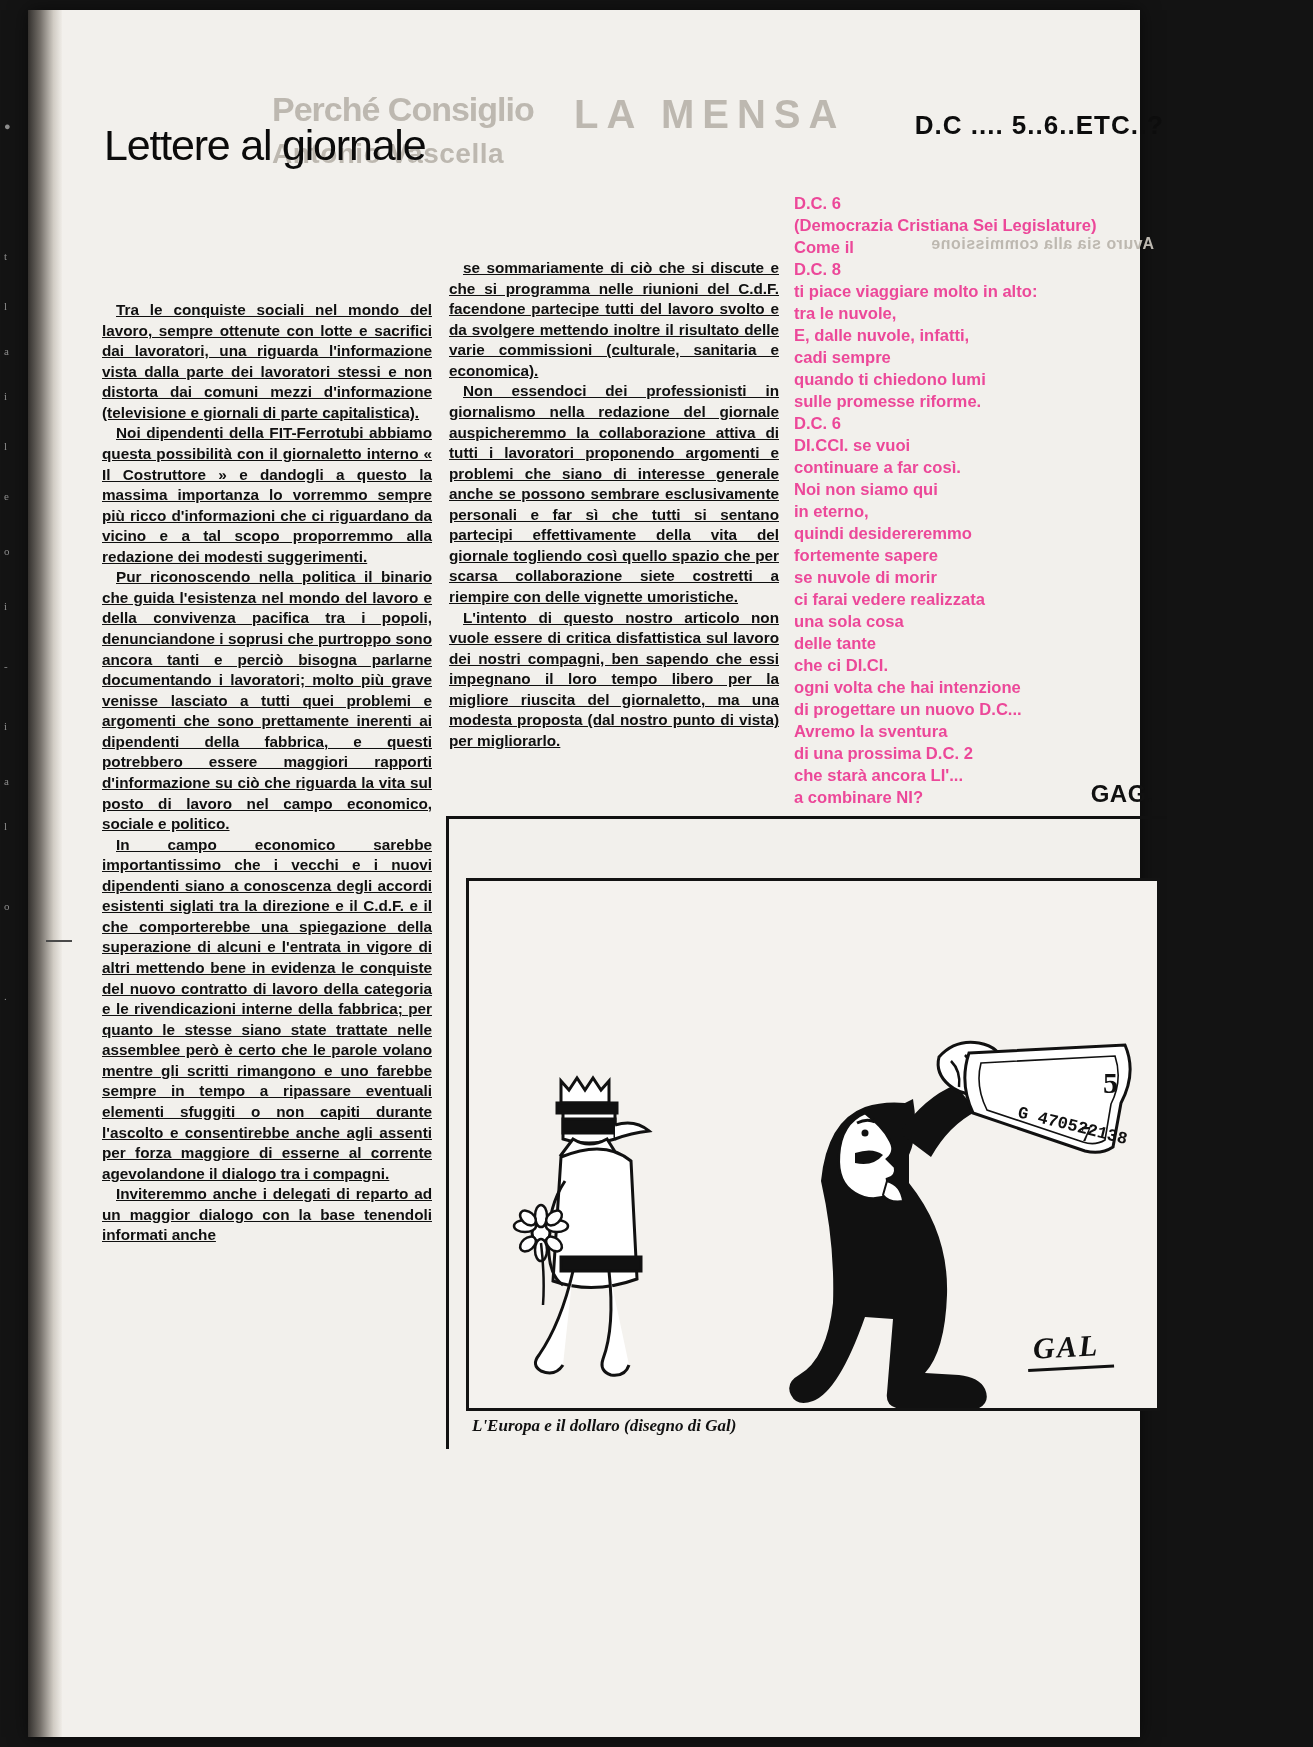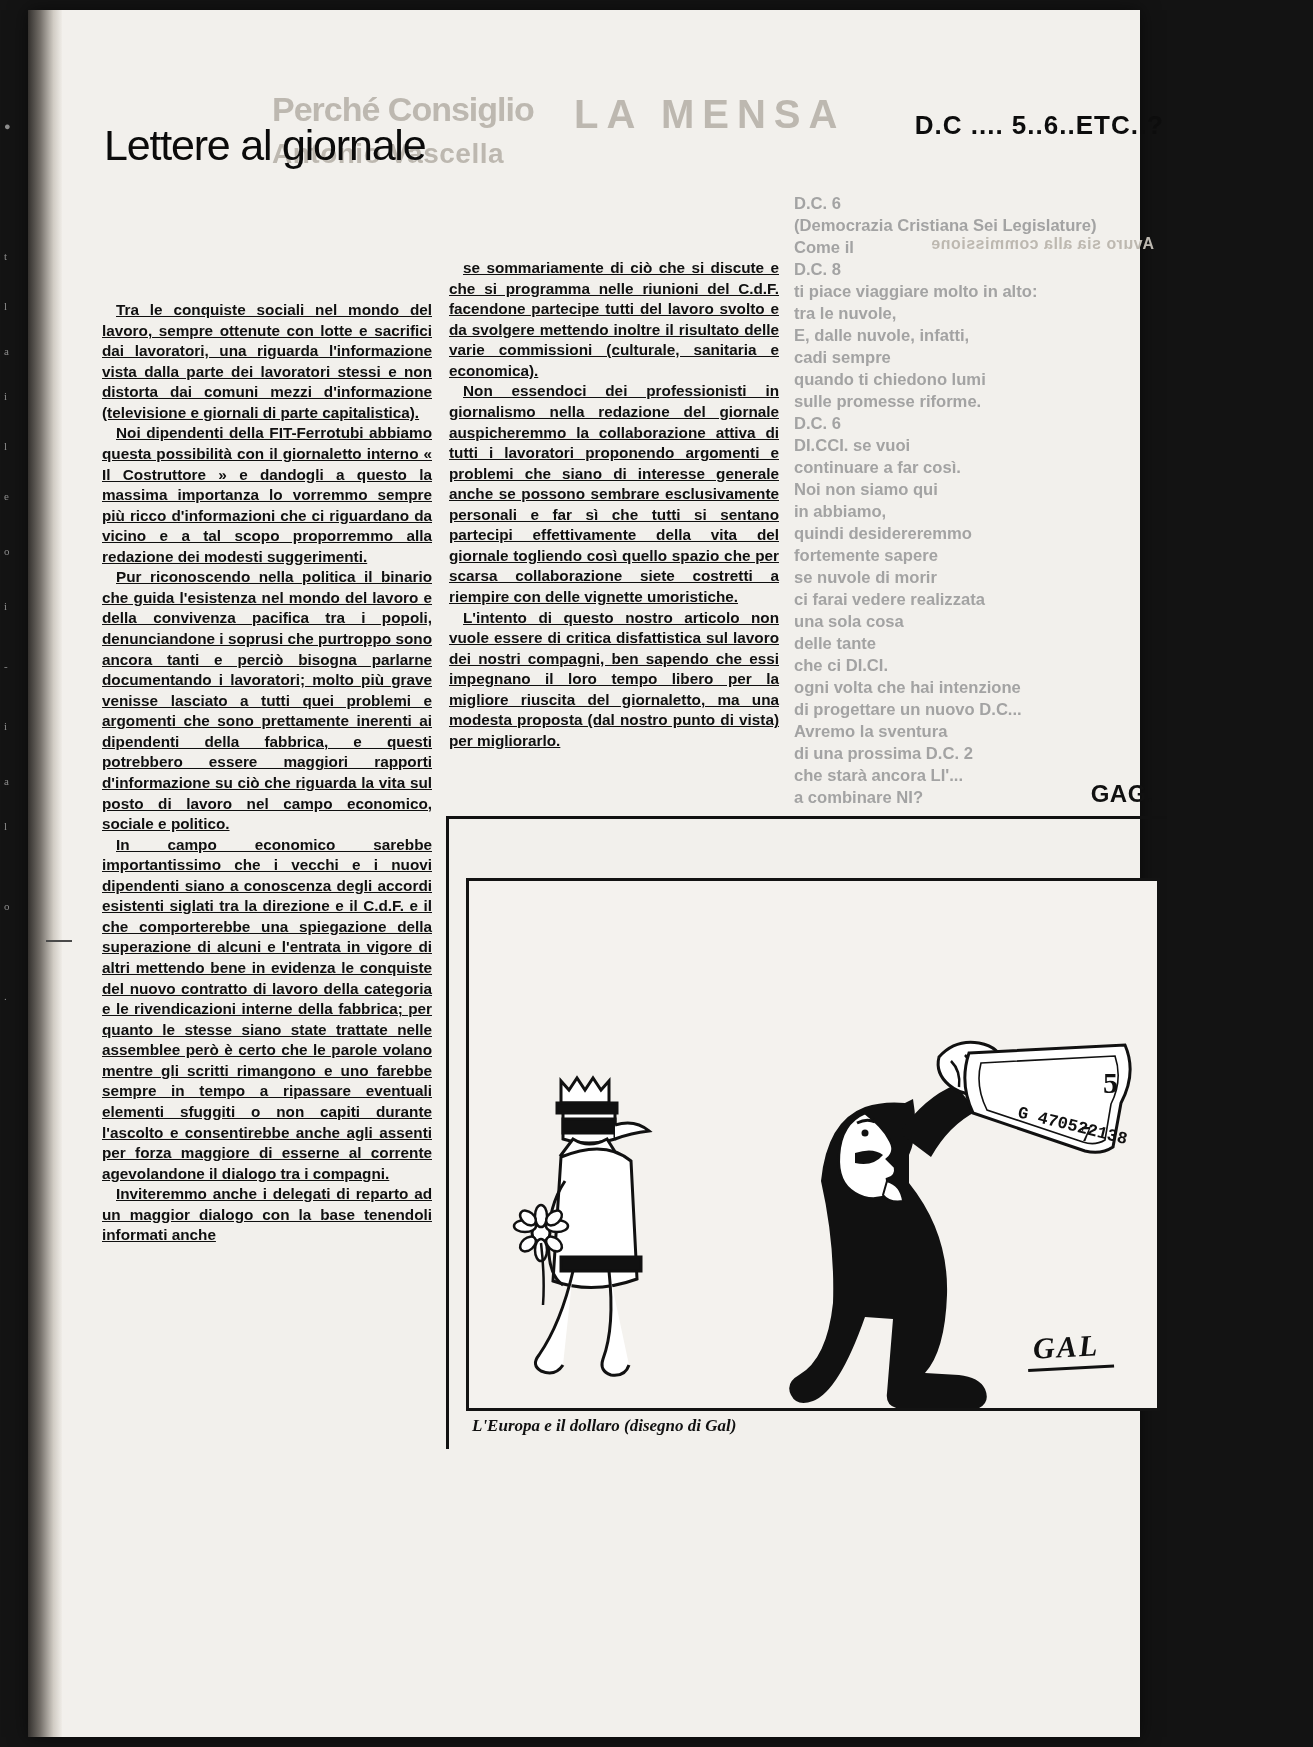--- a/index.html
+++ b/index.html
@@ -138,21 +138,21 @@
     color: #0d0d0d;
   }
   .poem {
     position: absolute;
     left: 700px;
     top: 183px;
     width: 360px;
     font-size: 16.6px;
     line-height: 1.325;
     font-weight: bold;
-    color: #a3a3a3;
+    color: #ec4899;
   }
   .poem div { white-space: pre-wrap; }
   .signature {
     position: absolute;
     left: 700px;
     top: 770px;
     width: 360px;
     text-align: right;
     font-size: 24px;
     font-weight: bold;
@@ -285,21 +285,21 @@
       <div>ti piace viaggiare molto in alto:</div>
       <div>tra le nuvole,</div>
       <div>E, dalle nuvole, infatti,</div>
       <div>cadi sempre</div>
       <div>quando ti chiedono lumi</div>
       <div>sulle promesse riforme.</div>
       <div>D.C. 6</div>
       <div>DI.CCI. se vuoi</div>
       <div>continuare a far così.</div>
       <div>Noi non siamo qui</div>
-      <div>in abbiamo,</div>
+      <div>in eterno,</div>
       <div>quindi desidereremmo</div>
       <div>fortemente sapere</div>
       <div>se nuvole di morir</div>
       <div>ci farai vedere realizzata</div>
       <div>una sola cosa</div>
       <div>delle tante</div>
       <div>che ci DI.CI.</div>
       <div>ogni volta che hai intenzione</div>
       <div>di progettare un nuovo D.C...</div>
       <div>Avremo la sventura</div>

